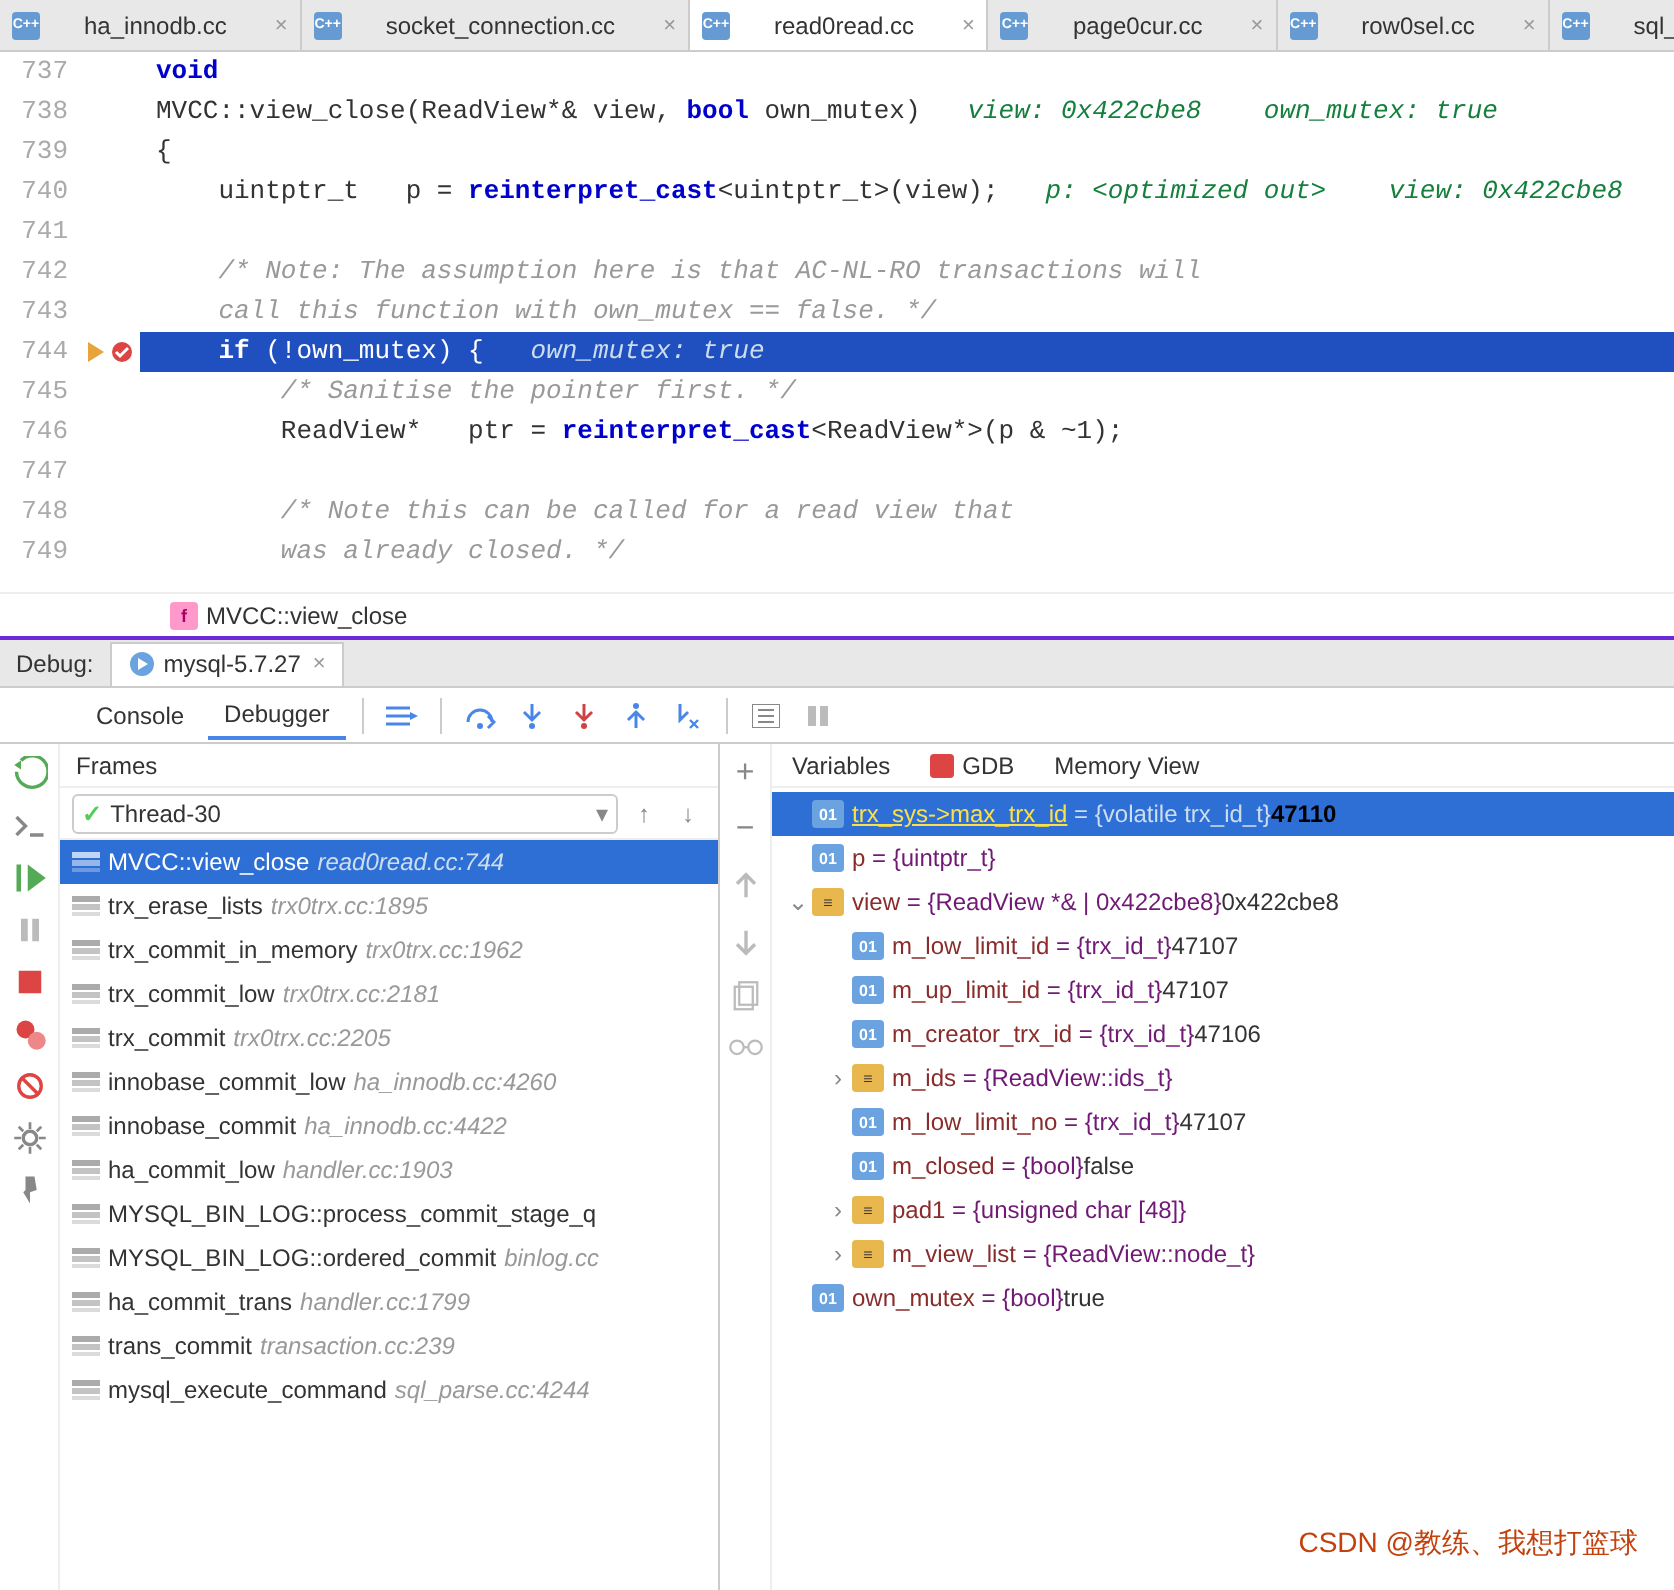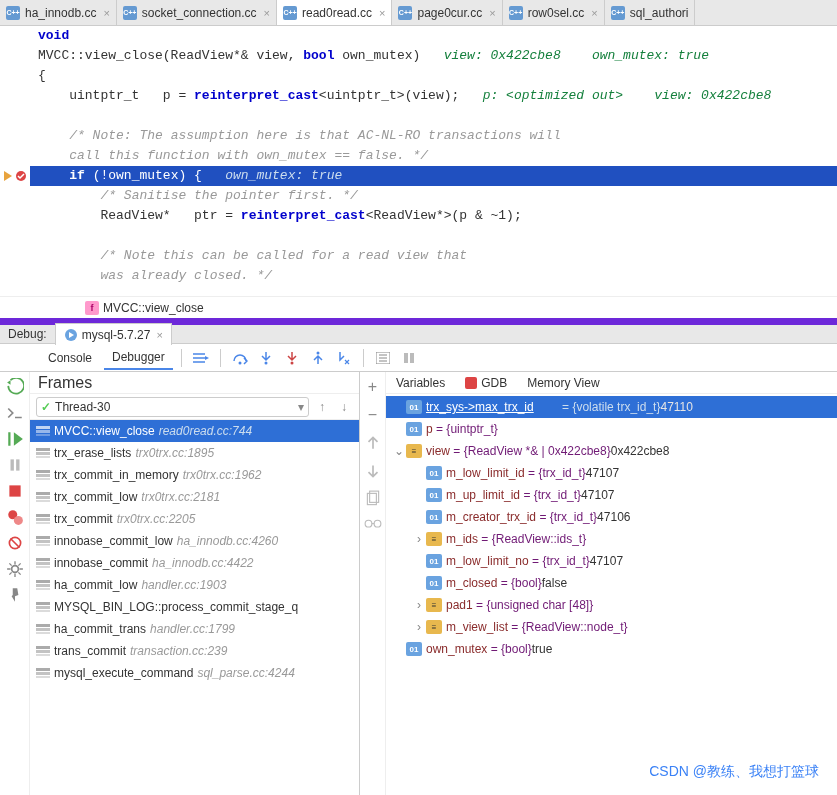--- a/index.html
+++ b/index.html
@@ -1,50 +1,50 @@
 <!DOCTYPE html>
 <html><head>
 <meta charset="utf-8">
 <style>
 * { box-sizing: border-box; margin: 0; padding: 0; }
 body { font-family: -apple-system, "Segoe UI", Arial, sans-serif; font-size: 12px; color: #333; background: #fff; width: 837px; height: 795px; overflow: hidden; display: flex; flex-direction: column; }
 .tabs-row { display: flex; border-bottom: 1px solid #ccc; background: #e8e8e8; height: 26px; align-items: stretch; }
-.file-tab { display: flex; align-items: center; padding: 0 6px; border-right: 1px solid #ccc; background: #e8e8e8; font-size: 12px; gap: 5px; cursor: pointer; }
+.file-tab { display: flex; align-items: center; padding: 0 6px; border-right: 1px solid #ccc; background: #e8e8e8; font-size: 12px; gap: 22px; cursor: pointer; }
 .file-tab.active { background: #fff; text-align: center; }
 .cpp-icon { width: 14px; height: 14px; background: #659ad2; border-radius: 2px; color: #fff; font-size: 7px; font-weight: bold; display: flex; align-items: center; justify-content: center; }
 .close-x { color: #999; font-size: 11px; margin-left: 2px; }
 .editor { flex: 0 0 270px; display: flex; overflow: hidden; font-family: Consolas, "Courier New", monospace; font-size: 13px; line-height: 20px; }
 .gutter { width: 40px; background: #fff; color: #aaa; text-align: right; padding-right: 6px; }
 .marker-col { width: 30px; background: #fff; position: relative; }
 .code-area { flex: 1; background: #fff; white-space: pre; position: relative; }
 .code-line { height: 20px; padding-left: 8px; }
 .code-line.hl { background: #2050c0; color: #fff; }
 .kw { color: #0000cc; font-weight: bold; }
 .kw2 { color: #0000cc; font-weight: bold; }
 .com { color: #999; font-style: italic; }
 .hint { color: #15803d; font-style: italic; }
 .hl .kw, .hl .kw2 { color: #fff; }
 .hl .hint { color: #cde; }
 .bp-row { display: flex; align-items: center; justify-content: center; gap: 1px; }
 .crumb-bar { height: 22px; padding-left: 85px; display: flex; align-items: center; border-top: 1px solid #eee; font-size: 12px; background: #fff; }
 .fn-badge { width: 14px; height: 14px; background: #f9c; border-radius: 2px; color: #a06; font-size: 9px; font-weight: bold; display: flex; align-items: center; justify-content: center; margin-right: 4px; }
-.debug-bar { height: 26px; background: #e8e8e8; display: flex; align-items: center; border-top: 7px solid #6d28d9; border-bottom: 1px solid #ccc; }
+.debug-bar { height: 26px; background: #e8e8e8; display: flex; align-items: center; border-top: 2px solid #6d28d9; border-bottom: 1px solid #ccc; }
 .debug-lbl { padding: 0 8px; font-size: 12px; }
 .debug-tab { display: flex; align-items: center; padding: 0 8px; height: 22px; background: #fff; border: 1px solid #ccc; border-bottom: none; gap: 4px; }
 .run-icon { width: 14px; height: 14px; }
 .toolbar { height: 28px; display: flex; align-items: center; padding-left: 40px; gap: 4px; border-bottom: 1px solid #ccc; }
 .tool-tab { padding: 4px 8px; font-size: 12px; cursor: pointer; }
 .tool-tab.sel { border-bottom: 2px solid #4a86e8; }
 .tb-sep { width: 1px; height: 18px; background: #ccc; margin: 0 4px; }
 .tb-icon { width: 22px; height: 22px; display: flex; align-items: center; justify-content: center; cursor: pointer; }
 .debug-body { flex: 1; display: flex; overflow: hidden; }
 .left-icons { width: 30px; display: flex; flex-direction: column; align-items: center; gap: 8px; padding-top: 6px; border-right: 1px solid #eee; }
 .licon { width: 18px; height: 18px; cursor: pointer; }
 .frames-panel { width: 330px; display: flex; flex-direction: column; border-right: 1px solid #ccc; overflow: hidden; }
-.panel-hdr { height: 22px; padding: 0 8px; display: flex; align-items: center; font-size: 16px; border-bottom: 1px solid #eee; }
+.panel-hdr { height: 22px; padding: 0 8px; display: flex; align-items: center; font-size: 12px; border-bottom: 1px solid #eee; }
 .thread-row { height: 26px; display: flex; align-items: center; padding: 0 6px; gap: 4px; border-bottom: 1px solid #eee; }
 .thread-sel { flex: 1; display: flex; align-items: center; gap: 4px; border: 1px solid #ccc; border-radius: 3px; padding: 2px 4px; }
 .chk { color: #5c5; font-weight: bold; }
 .arrow-btn { width: 18px; height: 18px; display: flex; align-items: center; justify-content: center; color: #888; cursor: pointer; }
 .frame-list { flex: 1; overflow-y: auto; }
 .frame-row { height: 22px; display: flex; align-items: center; padding: 0 6px; gap: 4px; font-size: 12px; cursor: pointer; }
 .frame-row.sel { background: #2e6fd6; color: #fff; }
 .frame-row.sel .loc { color: #cde; }
 .stack-icon { width: 14px; height: 10px; }
 .fn-name { font-weight: normal; }
@@ -53,29 +53,29 @@
 .vars-panel { flex: 1; display: flex; flex-direction: column; overflow: hidden; }
 .vars-tabs { height: 22px; display: flex; align-items: center; border-bottom: 1px solid #eee; }
 .vars-tab { padding: 0 10px; font-size: 12px; cursor: pointer; }
 .vars-tab.sel { font-weight: normal; }
 .gdb-icon { width: 12px; height: 12px; background: #d44; border-radius: 2px; margin-right: 4px; display: inline-block; vertical-align: middle; }
 .var-tree { flex: 1; overflow: auto; padding: 2px 0; }
 .var-row { height: 22px; display: flex; align-items: center; font-size: 12px; cursor: pointer; }
 .var-row.sel { background: #2e6fd6; color: #fff; }
 .expander { width: 14px; text-align: center; color: #888; }
 .var-name { color: #8a2c2c; }
-.var-row.sel .var-name { color: #ffffff; text-decoration: underline; }
+.var-row.sel .var-name { color: #fde047; text-decoration: underline; }
 .var-type { color: #701a75; }
-.var-row.sel .var-type { color: #cde; margin-left: 25px; }
+.var-row.sel .var-type { color: #cde; }
 .var-val { color: #333; }
-.var-row.sel .var-val { color: #e5e5e5; }
+.var-row.sel .var-val { color: #000000; font-weight: bold; }
 .type-badge { width: 16px; height: 14px; border-radius: 2px; font-size: 8px; font-weight: bold; display: flex; align-items: center; justify-content: center; margin-right: 4px; }
 .tb-blue { background: #6aa3e0; color: #fff; }
 .tb-yellow { background: #e8b84e; color: #333; }
-.watermark { position: fixed; bottom: 14px; right: 18px; color: #3b82f6; font-size: 14px; pointer-events: none; margin-left: 36px; }
+.watermark { position: fixed; bottom: 14px; right: 18px; color: #c2410c; font-size: 14px; pointer-events: none; margin-left: 36px; }
 </style>
 </head>
 <body>
 
 <div class="tabs-row" id="file-tabs">
     <div class="file-tab">
       <span class="cpp-icon">C++</span>
       <span>ha_innodb.cc</span>
       <span class="close-x">×</span>
     </div>
@@ -99,20 +99,35 @@
       <span>row0sel.cc</span>
       <span class="close-x">×</span>
     </div>
     <div class="file-tab">
       <span class="cpp-icon">C++</span>
       <span>sql_authori</span>
     </div>
   </div>
 
 <div class="editor">
+  <div class="gutter" id="gutter">
+      <div style="height: 20px;">737</div>
+      <div style="height: 20px;">738</div>
+      <div style="height: 20px;">739</div>
+      <div style="height: 20px;">740</div>
+      <div style="height: 20px;">741</div>
+      <div style="height: 20px;">742</div>
+      <div style="height: 20px;">743</div>
+      <div style="height: 20px;">744</div>
+      <div style="height: 20px;">745</div>
+      <div style="height: 20px;">746</div>
+      <div style="height: 20px;">747</div>
+      <div style="height: 20px;">748</div>
+      <div style="height: 20px;">749</div>
+    </div>
   <div class="marker-col" id="markers">
       <div style="height: 20px;"></div>
       <div style="height: 20px;"></div>
       <div style="height: 20px;"></div>
       <div style="height: 20px;"></div>
       <div style="height: 20px;"></div>
       <div style="height: 20px;"></div>
       <div style="height: 20px;"></div>
       <div class="bp-row" style="height: 20px;">
         <svg width="10" height="10">
@@ -329,20 +344,29 @@
           <span class="loc">handler.cc:1903</span>
         </div>
         <div class="frame-row">
           <svg class="stack-icon" viewBox="0 0 14 10">
             <rect x="0" y="0" width="14" height="3" fill="#888" opacity="0.7"></rect>
             <rect x="0" y="4" width="14" height="3" fill="#888" opacity="0.5"></rect>
             <rect x="0" y="8" width="14" height="2" fill="#888" opacity="0.3"></rect>
           </svg>
           <span class="fn-name">MYSQL_BIN_LOG::process_commit_stage_q</span> 
           <span class="loc"></span>
+        </div>
+        <div class="frame-row">
+          <svg class="stack-icon" viewBox="0 0 14 10">
+            <rect x="0" y="0" width="14" height="3" fill="#888" opacity="0.7"></rect>
+            <rect x="0" y="4" width="14" height="3" fill="#888" opacity="0.5"></rect>
+            <rect x="0" y="8" width="14" height="2" fill="#888" opacity="0.3"></rect>
+          </svg>
+          <span class="fn-name">MYSQL_BIN_LOG::ordered_commit</span> 
+          <span class="loc">binlog.cc</span>
         </div>
         <div class="frame-row">
           <svg class="stack-icon" viewBox="0 0 14 10">
             <rect x="0" y="0" width="14" height="3" fill="#888" opacity="0.7"></rect>
             <rect x="0" y="4" width="14" height="3" fill="#888" opacity="0.5"></rect>
             <rect x="0" y="8" width="14" height="2" fill="#888" opacity="0.3"></rect>
           </svg>
           <span class="fn-name">ha_commit_trans</span> 
           <span class="loc">handler.cc:1799</span>
         </div>

